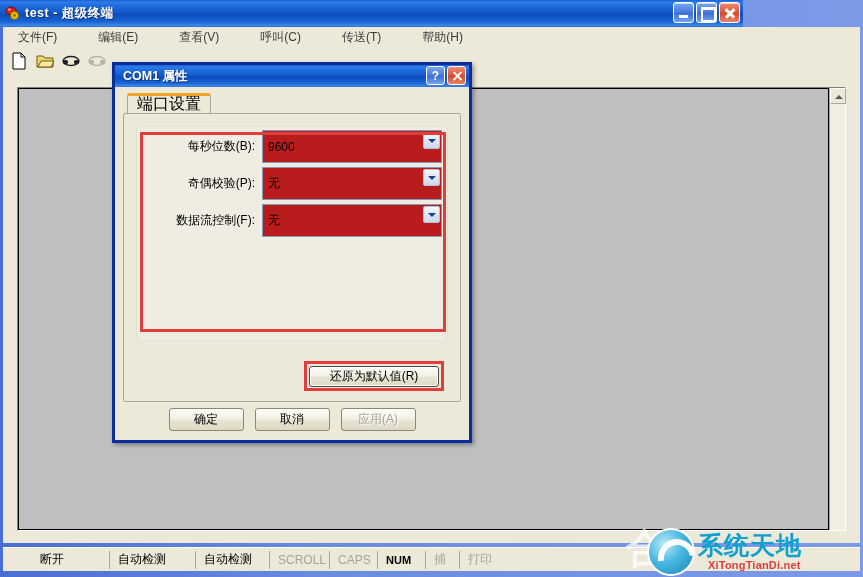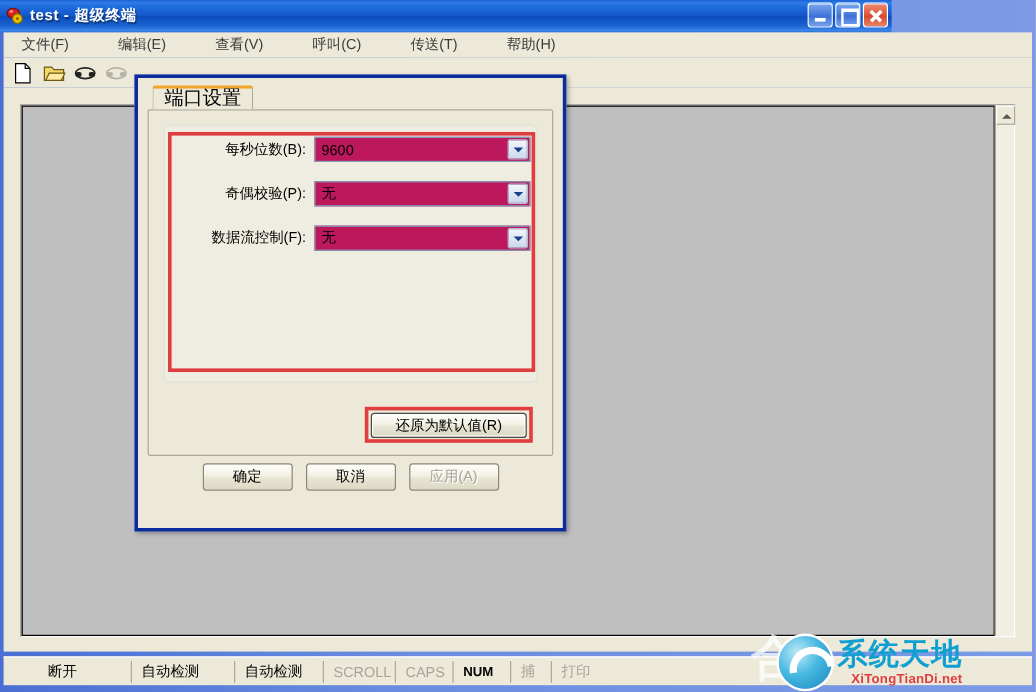--- a/index.html
+++ b/index.html
@@ -189,22 +189,22 @@
   .frow{
     display:flex; align-items:center; height:21px; margin-bottom:16px;
   }
   .frow:last-child{ margin-bottom:0; }
   .flabel{
     width:118px; text-align:right; padding-right:7px;
     font-size:12px; color:#000; white-space:nowrap;
     font-family:"Liberation Sans","DejaVu Sans",sans-serif;
   }
   .combo{
-    flex:1; height:21px; position:relative;
-    background:#be185d;
+    flex:1; height:33px; position:relative;
+    background:#b91c1c;
     border:1px solid #7f9db9;
     display:flex; align-items:center;
   }
   .combo-val{
     padding-left:5px; font-size:12px; color:#000;
     font-family:"Liberation Sans","DejaVu Sans",sans-serif;
   }
   .combo-arrow{
     position:absolute; right:1px; top:1px; width:17px; height:17px;
     background: linear-gradient(to bottom,#f3f6fb,#dfe7f3 50%,#cbd8ec);
@@ -261,28 +261,28 @@
     background: radial-gradient(circle at 35% 32%,#bfe9f7 0%,#46b8e0 45%,#1787bd 100%);
     position:relative; flex:none;
     box-shadow:0 0 0 2px #fff;
   }
   .wm-logo::after{
     content:"";position:absolute;left:9px;top:9px;width:26px;height:26px;
     border:6px solid #fff; border-radius:50%;
     border-right-color:transparent; border-bottom-color:transparent;
     transform:rotate(35deg);
   }
-  .wm-text{ margin-left:5px;text-align:right; }
+  .wm-text{ margin-left:5px; }
   .wm-cn{
     font-size:25px;font-weight:bold;color:#0f9fd0;letter-spacing:1px;
     font-family:"Liberation Sans","DejaVu Sans",sans-serif; line-height:26px;
   }
   .wm-en{
     font-size:11px;font-weight:bold;color:#e03e3e;letter-spacing:.2px;
-    font-family:"Liberation Sans","DejaVu Sans",sans-serif; line-height:13px;
+    font-family:"Liberation Sans","DejaVu Sans",sans-serif; line-height:13px;margin-left:10px;
   }
   .tb-ico{ width:20px;height:18px; position:relative;}
 </style>
 </head>
 <body>
 
 <div id="app">
   <div class="win-frame">
 
     <div class="titlebar">
@@ -354,20 +354,27 @@
       <span class="st-cell" style="width:86px">自动检测</span>
       <span class="st-cell" style="width:74px">自动检测</span>
       <span class="st-cell dim" style="width:60px">SCROLL</span>
       <span class="st-cell dim" style="width:48px">CAPS</span>
       <span class="st-cell bold" style="width:48px">NUM</span>
       <span class="st-cell dim" style="width:34px">捕</span>
       <span class="st-cell dim last" style="width:54px">打印</span>
     </div>
 
     <div class="dialog">
+      <div class="dlg-title">
+        <span class="dlg-title-text">COM1 属性</span>
+        <div class="dlg-btns">
+          <div class="dbtn help">?</div>
+          <div class="dbtn close2"></div>
+        </div>
+      </div>
 
       <div class="dlg-body">
         <div class="tabstrip">
           <span class="tab">端口设置</span>
         </div>
 
         <div class="tabpanel">
 
           <div class="groupbox"></div>
           <div class="redbox-fields"></div>

